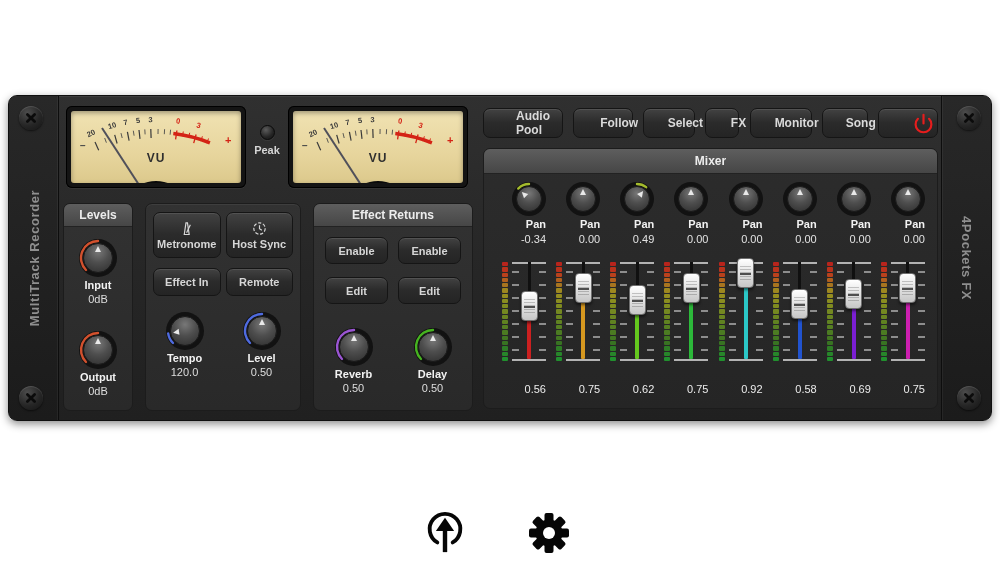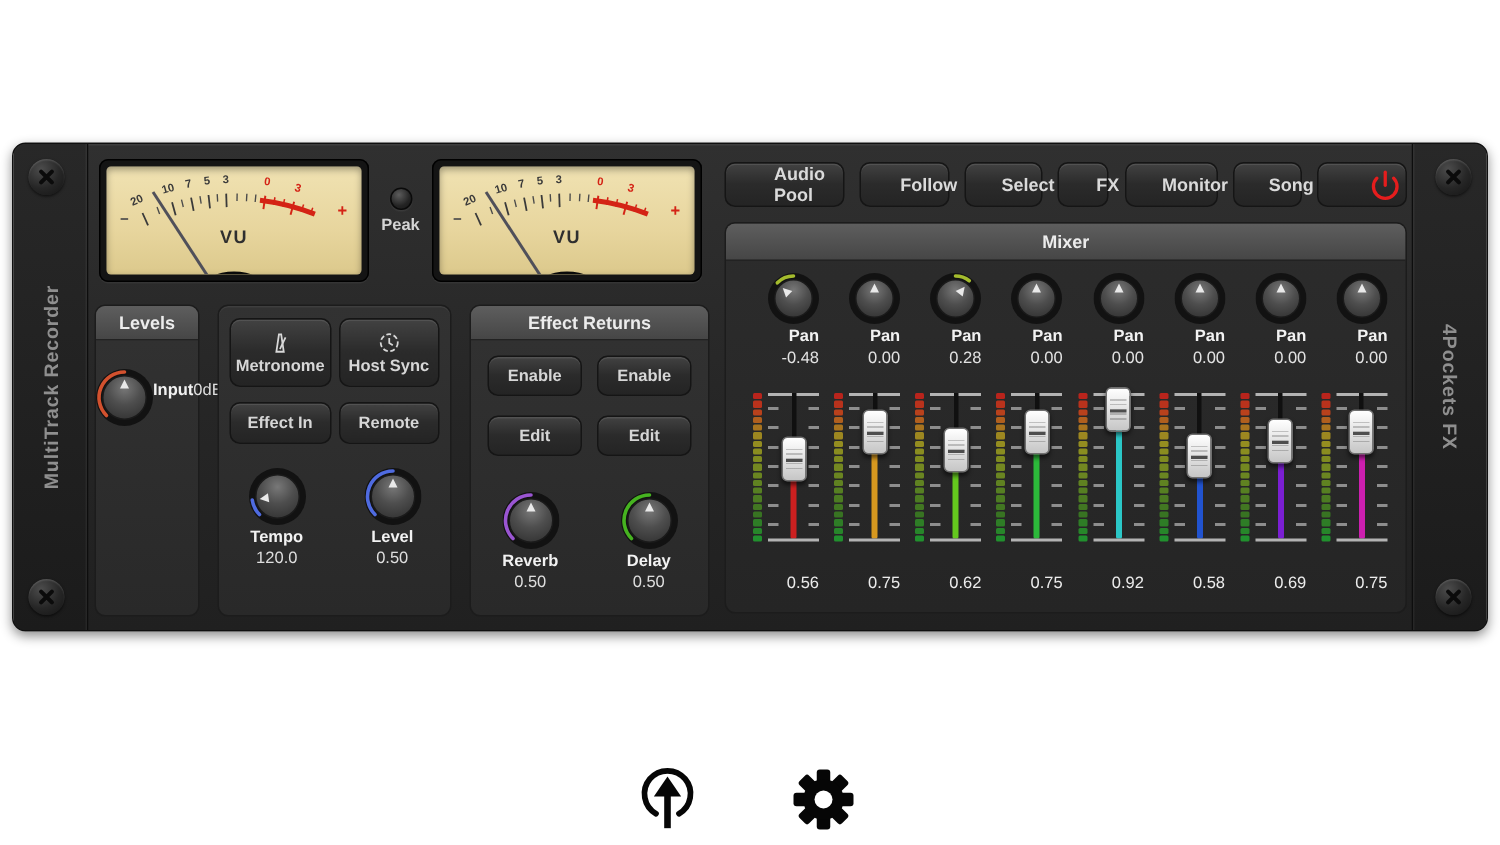--- a/index.html
+++ b/index.html
@@ -48,21 +48,21 @@
            background:linear-gradient(180deg,#5e5e5e,#464646);border-bottom:1px solid #222;
            color:#ececec;font-size:12px;font-weight:bold;}
   .p-levels{left:54px;top:107px;width:70px;height:208px;}
   .p-tempo{left:136px;top:107px;width:156px;height:208px;}
   .p-fx{left:304px;top:107px;width:160px;height:208px;}
   .p-mixer{left:474px;top:52px;width:455px;height:261px;background:linear-gradient(180deg,#2c2c2c,#252525);}
   .p-mixer .panel-h{height:24px;line-height:24px;text-align:center;}
   .kcol{display:flex;flex-direction:column;align-items:center;}
   .klabel{font-size:11px;font-weight:bold;color:#f2f2f2;margin-top:2px;}
   .kvalue{font-size:11px;color:#dedede;margin-top:2px;}
-  .levels-col{display:flex;align-items:center;}
+  .levels-col{display:flex;flex-direction:column;align-items:center;}
   .btn-grid{margin:8px 7px 0;display:grid;grid-template-columns:1fr 1fr;gap:10px 5px;}
   .btn-grid .tall{height:46px;flex-direction:column;gap:2px;}
   .btn-grid .short{height:28px;}
   .fx-grid{margin:10px 11px 0;display:grid;grid-template-columns:1fr 1fr;gap:13px 10px;}
   .fx-grid .btn{height:27px;}
   .knob-row{display:flex;justify-content:space-around;margin-top:16px;}
   
   .channels{display:flex;justify-content:space-between;padding:8px 12px 0;}
   .channel{width:50px;display:flex;flex-direction:column;align-items:flex-end;}
   .pan-knob{width:34px;height:34px;margin-bottom:2px;}
@@ -367,21 +367,21 @@
                     <stop offset="45%" stop-color="#4e4e4e"></stop>
     <stop offset="100%" stop-color="#2d2d2d"></stop>
                   </radialGradient>
                 </defs>
     <circle cx="17" cy="17" r="17" fill="#121212"></circle>
                 <path d="M 6.23 6.56 A 15 15 0 0 1 17.00 2.00" fill="none" stroke="#a4bb2d" stroke-width="2.4" stroke-linecap="round"></path>
                 <circle cx="17" cy="17" r="12.5" fill="url(#kg6)" stroke="#1a1a1a"></circle>
                 <polygon points="17,7 14,13 20,13" fill="#e9e9e9" transform="rotate(-45.900000000000006 17 17)"></polygon>
               </svg></div>
       <div class="pan-label">Pan</div>
-      <div class="pan-value">-0.48</div>
+      <div class="pan-value">-0.34</div>
       <div class="fader-row">
         <div class="led-strip">
                 <div style="background: rgb(185, 36, 28);"></div>
                 <div style="background: rgb(185, 50, 28);"></div>
                 <div style="background: rgb(185, 65, 28);"></div>
                 <div style="background: rgb(176, 95, 30);"></div>
                 <div style="background: rgb(168, 116, 31);"></div>
                 <div style="background: rgb(157, 135, 32);"></div>
                 <div style="background: rgb(148, 141, 32);"></div>
                 <div style="background: rgb(138, 141, 32);"></div>
@@ -460,21 +460,21 @@
                     <stop offset="45%" stop-color="#4e4e4e"></stop>
     <stop offset="100%" stop-color="#2d2d2d"></stop>
                   </radialGradient>
                 </defs>
     <circle cx="17" cy="17" r="17" fill="#121212"></circle>
                 <path d="M 17.00 2.00 A 15 15 0 0 1 26.19 5.15" fill="none" stroke="#a4bb2d" stroke-width="2.4" stroke-linecap="round"></path>
                 <circle cx="17" cy="17" r="12.5" fill="url(#kg8)" stroke="#1a1a1a"></circle>
                 <polygon points="17,7 14,13 20,13" fill="#e9e9e9" transform="rotate(37.800000000000004 17 17)"></polygon>
               </svg></div>
       <div class="pan-label">Pan</div>
-      <div class="pan-value">0.28</div>
+      <div class="pan-value">0.49</div>
       <div class="fader-row">
         <div class="led-strip">
                 <div style="background: rgb(185, 36, 28);"></div>
                 <div style="background: rgb(185, 50, 28);"></div>
                 <div style="background: rgb(185, 65, 28);"></div>
                 <div style="background: rgb(176, 95, 30);"></div>
                 <div style="background: rgb(168, 116, 31);"></div>
                 <div style="background: rgb(157, 135, 32);"></div>
                 <div style="background: rgb(148, 141, 32);"></div>
                 <div style="background: rgb(138, 141, 32);"></div>

